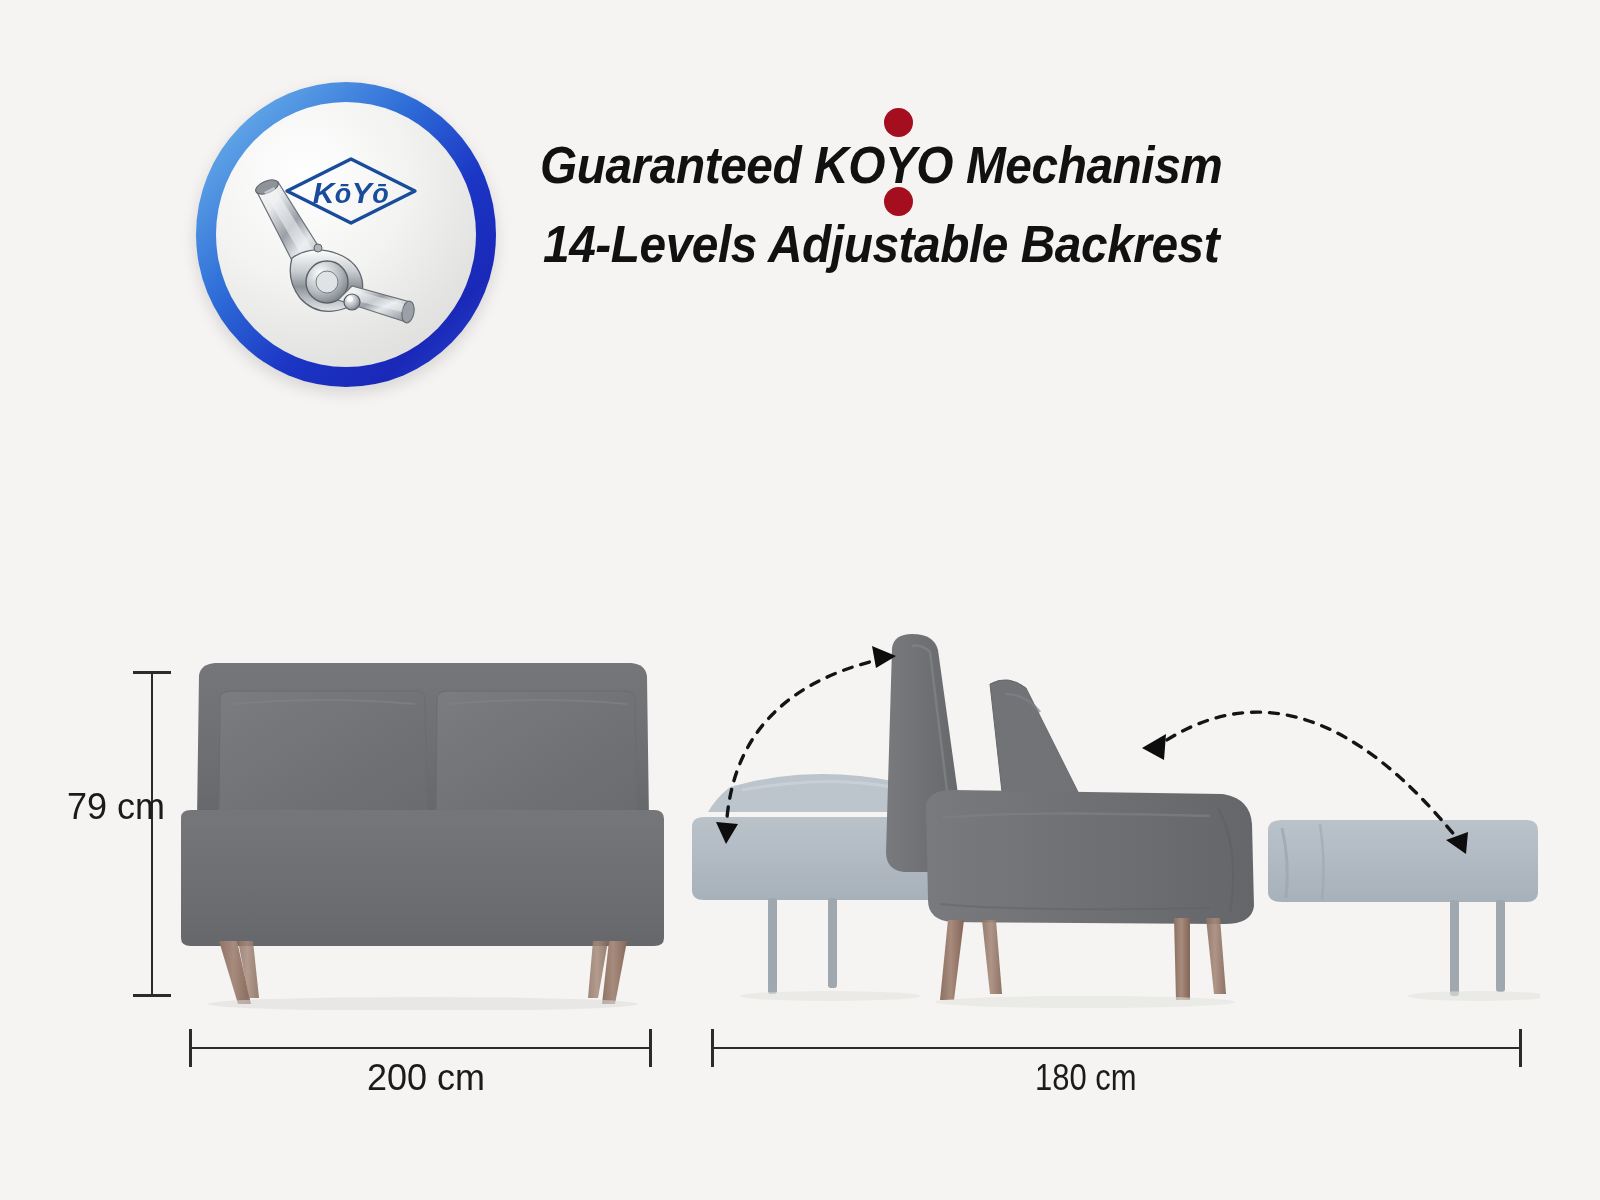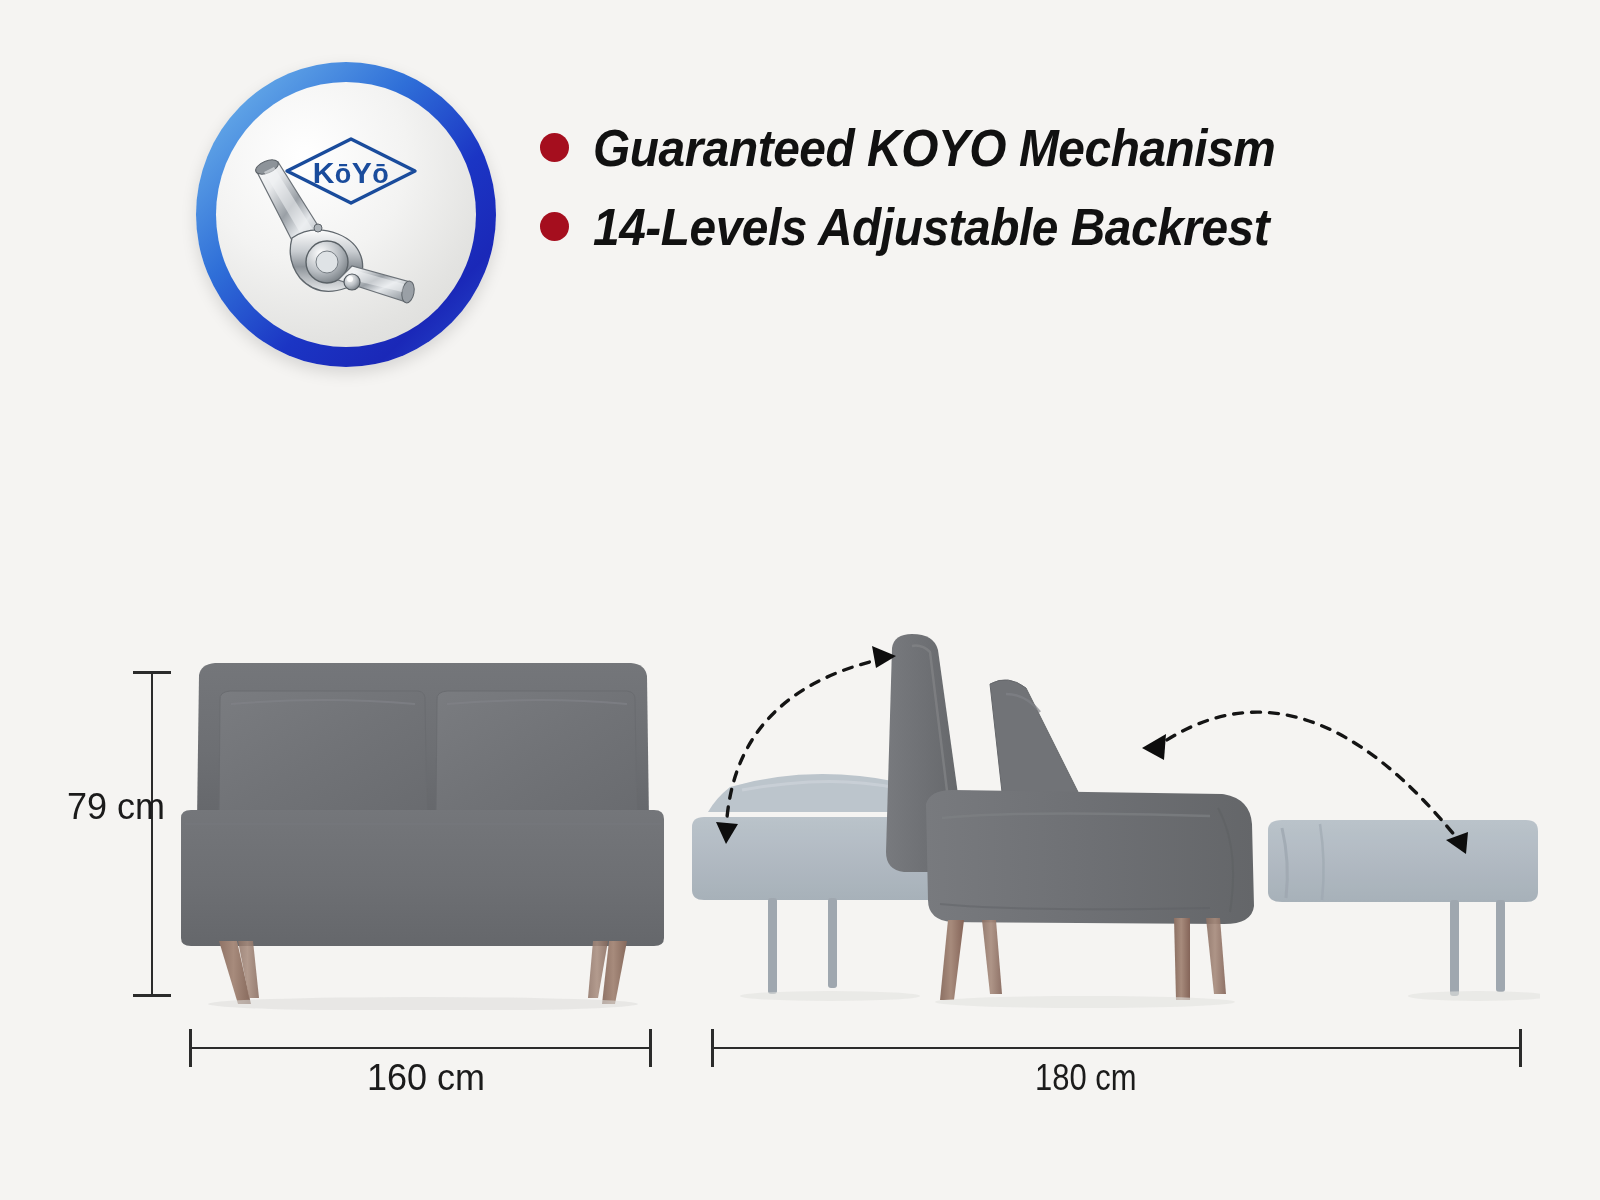--- a/index.html
+++ b/index.html
@@ -8,45 +8,46 @@
     width:1600px;height:1200px;
     background:#f5f4f2;
     font-family:"Liberation Sans", sans-serif;
     overflow:hidden;
     position:relative;
   }
   .stage{position:absolute;left:0;top:0;width:1600px;height:1200px;}
 
   
   .badge{
-    position:absolute;left:196px;top:62px;width:300px;height:305px;
+    position:absolute;left:196px;top:82px;width:300px;height:305px;
     border-radius:50%;
     background:
       linear-gradient(135deg,#9ecbf3 0%,#5fa3e6 14%,#2f6fd8 38%,#1b35c4 62%,#1a28b8 80%,#2a4fd0 100%);
     box-shadow:0 6px 16px rgba(0,0,0,.13);
+    font-style:italic;
   }
   .badge-inner{
     position:absolute;left:20px;top:20px;right:20px;bottom:20px;
     border-radius:50%;
     background:
       radial-gradient(circle at 34% 28%, #ffffff 0%, #f3f3f2 40%, #e3e3e1 72%, #d8d8d6 100%);
     overflow:hidden;
   }
   .koyo-logo{
     position:absolute;left:52%;top:20%;
     transform:translateX(-50%);
     width:140px;height:72px;
   }
   .hinge{
     position:absolute;left:18px;top:74px;width:200px;height:150px;
   }
 
   
   .bullets{position:absolute;left:540px;top:108px;}
-  .bullet-row{display:flex;align-items:center;height:79px;}
+  .bullet-row{display:flex;align-items:center;height:79px;flex-direction:column;}
   .dot{
     width:29px;height:29px;border-radius:50%;
     background:#a50e1e;flex:0 0 29px;margin-right:24px;
   }
   .bullet-text{
     font-family:"Liberation Sans", sans-serif;
     font-style:italic;font-weight:700;
     font-size:52px;line-height:56px;
     color:#111111;
     letter-spacing:-0.5px;
@@ -263,20 +264,20 @@
   </svg>
 
   <div class="dim-line" id="vline"></div>
   <div class="dim-line" id="vtick-top"></div>
   <div class="dim-line" id="vtick-bot"></div>
   <div class="dim-label" id="vlabel">79 cm</div>
 
   <div class="dim-line" id="hline1"></div>
   <div class="dim-line" id="h1tick-l"></div>
   <div class="dim-line" id="h1tick-r"></div>
-  <div class="dim-label" id="h1label">160 cm</div>
+  <div class="dim-label" id="h1label">200 cm</div>
 
   <div class="dim-line" id="hline2"></div>
   <div class="dim-line" id="h2tick-l"></div>
   <div class="dim-line" id="h2tick-r"></div>
   <div class="dim-label cond" id="h2label">180 cm</div>
 
 </div>
 
 </body></html>

